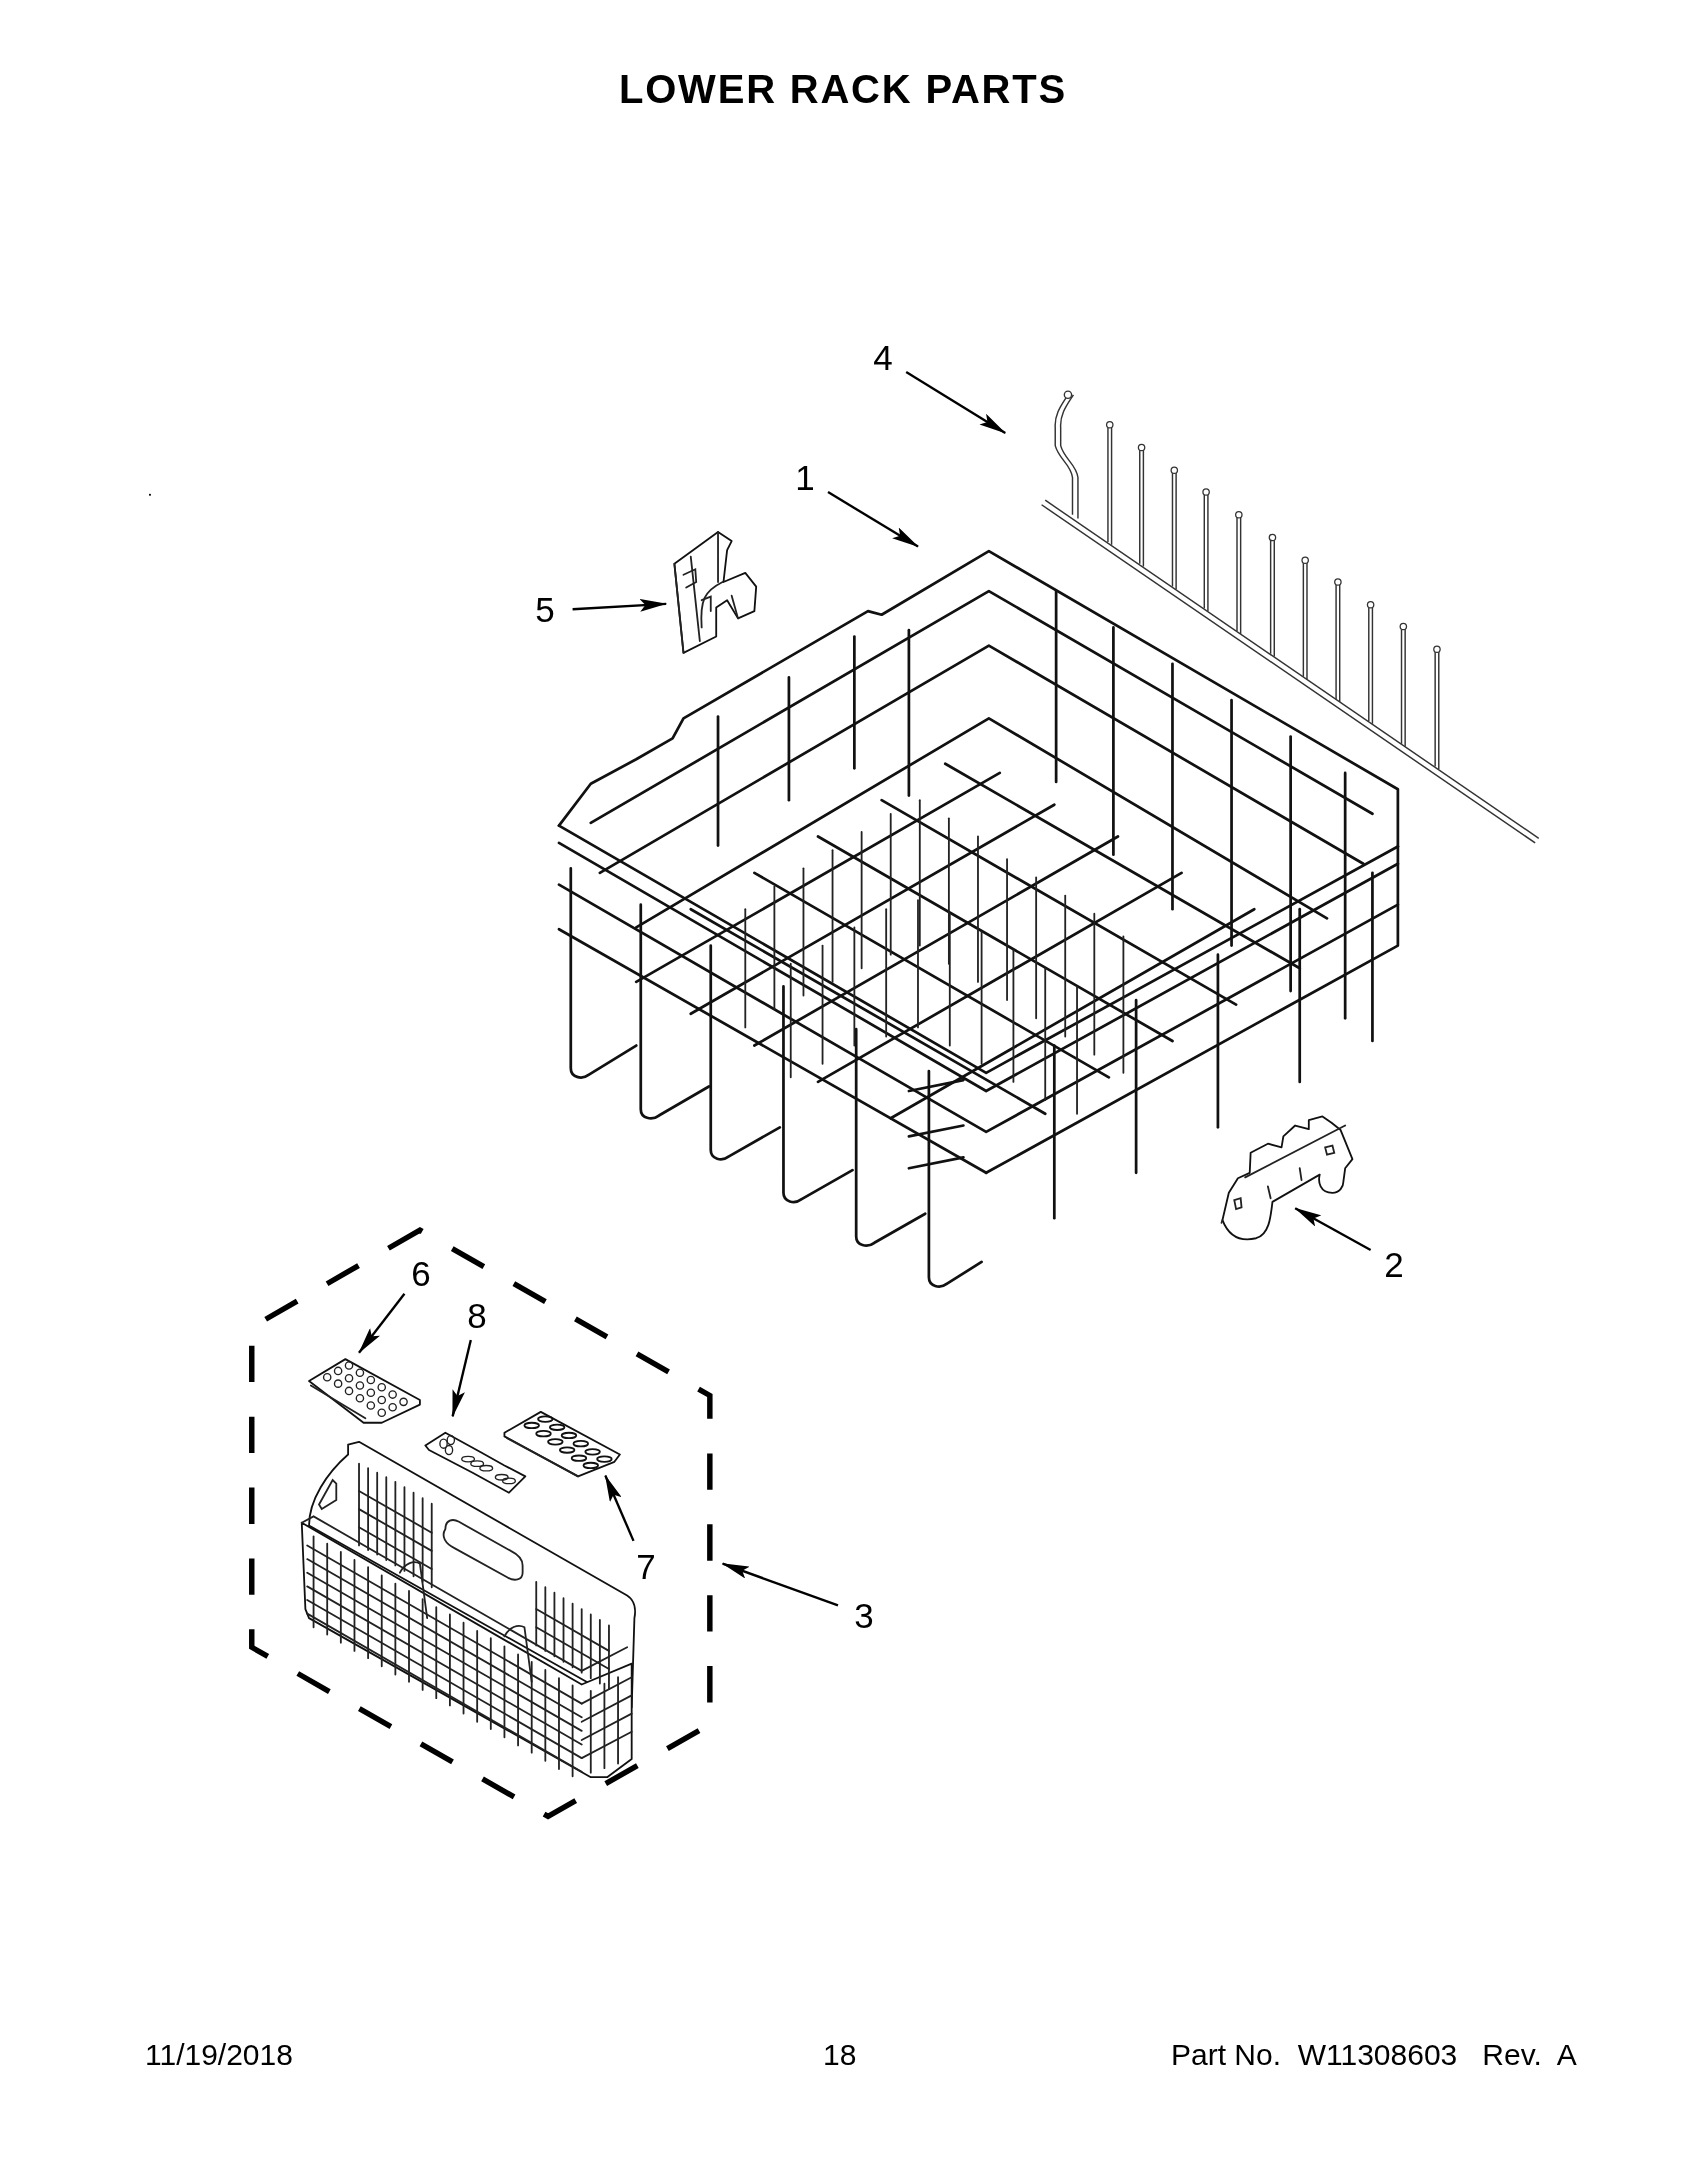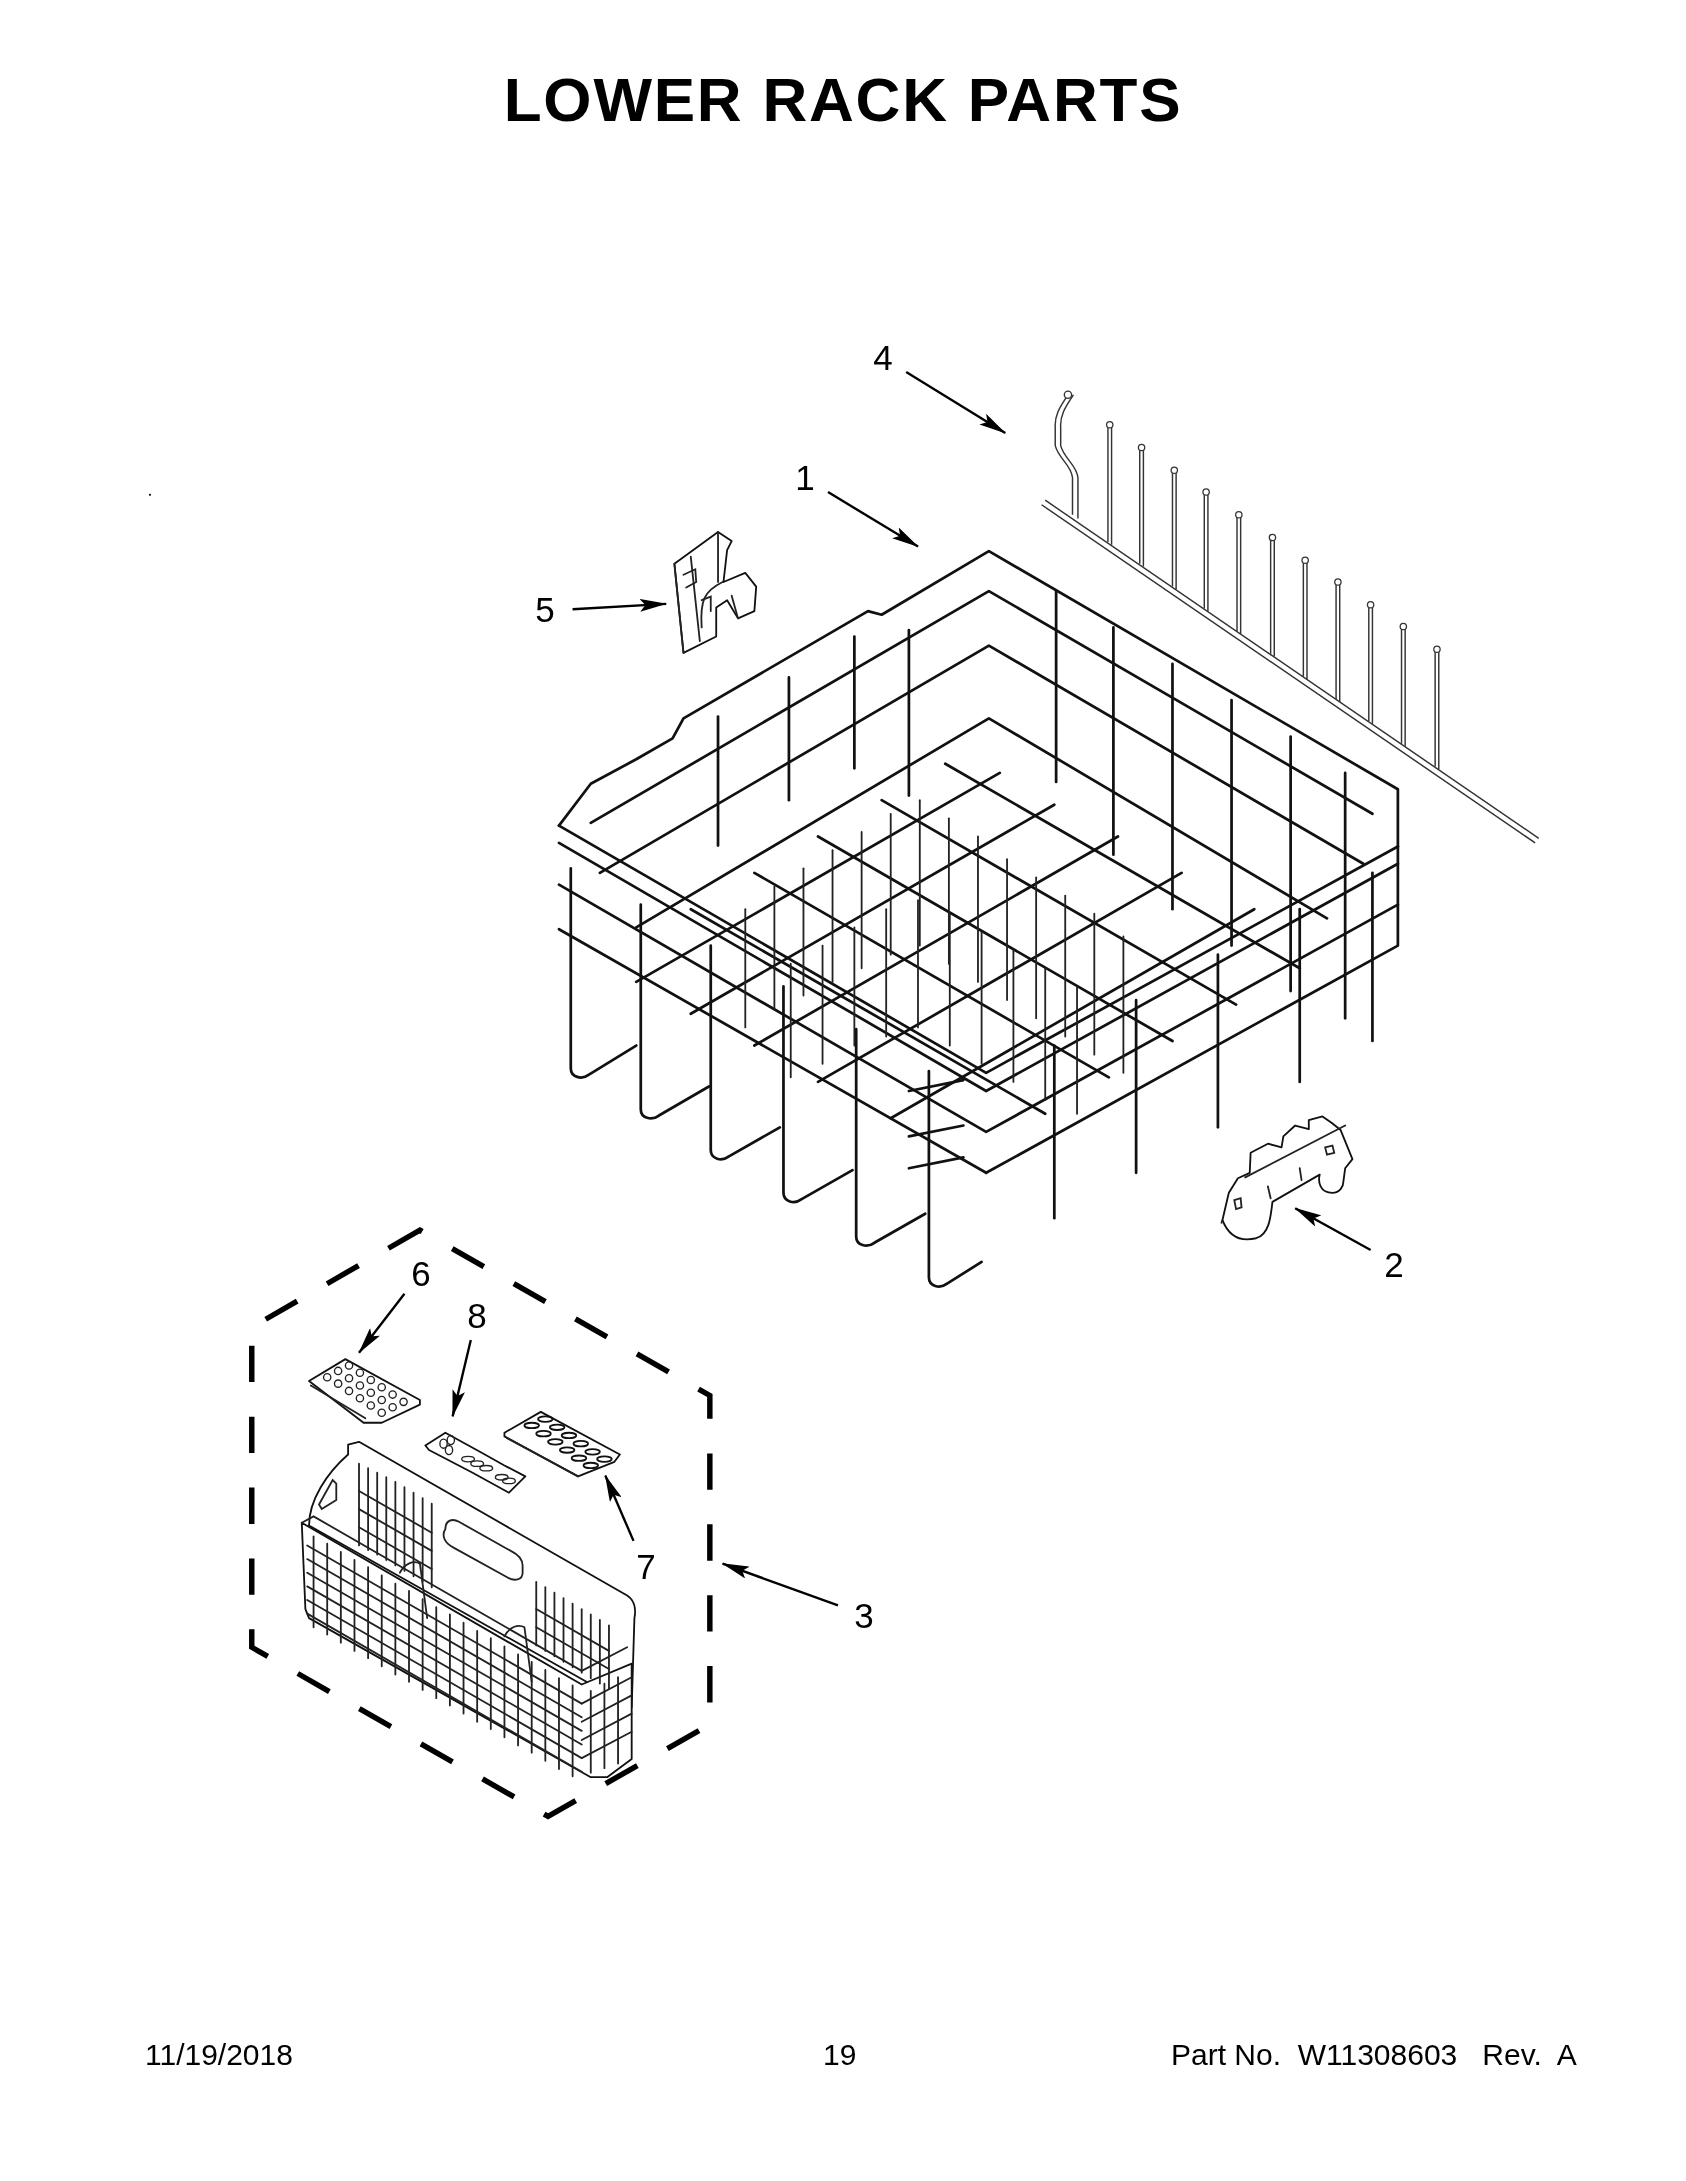--- a/index.html
+++ b/index.html
@@ -1,19 +1,19 @@
 <!DOCTYPE html>
 <html style="font-size:14.5px"><head>
 <meta charset="utf-8">
 <style>
   html, body { margin: 0; padding: 0; background: #ffffff; }
   body { width: 1686px; height: 2182px; position: relative; overflow: hidden;
          font-family: "Liberation Sans", "DejaVu Sans", sans-serif; color: #000; }
   .page-title { position: absolute; left: 0; width: 1686px; top: 69px; text-align: center;
-                font-family: "Liberation Sans", sans-serif; font-weight: bold; font-size: 62px;
+                font-family: "Liberation Sans", sans-serif; font-weight: bold; font-size: 40px;
                 letter-spacing: 1.8px; line-height: 1; }
   .callout { position: absolute; font-family: "Liberation Sans", sans-serif; font-size: 35px;
              line-height: 1; transform: translate(-50%, -50%); }
   .footer-text { position: absolute; top: 2040px; font-family: "Liberation Sans", sans-serif;
                  font-size: 30px; line-height: 1; white-space: pre; }
   svg.art { position: absolute; left: 0; top: 0; width: 1686px; height: 2182px; }
   .wire { fill: none; stroke: #111; stroke-width: 3; stroke-linecap: round; stroke-linejoin: round; }
   .wire-thin { fill: none; stroke: #222; stroke-width: 2; stroke-linecap: round; }
   .rod { fill: none; stroke: #333; stroke-width: 1.6; }
   .dash { fill: none; stroke: #000; stroke-width: 6; stroke-dasharray: 40 38; }
@@ -269,15 +269,15 @@
 <div class="callout" style="left:805px; top:477px;">1</div>
 <div class="callout" style="left:1394px; top:1264px;">2</div>
 <div class="callout" style="left:864px; top:1615px;">3</div>
 <div class="callout" style="left:883px; top:357px;">4</div>
 <div class="callout" style="left:545px; top:609px;">5</div>
 <div class="callout" style="left:421px; top:1273px;">6</div>
 <div class="callout" style="left:646px; top:1566px;">7</div>
 <div class="callout" style="left:477px; top:1315px;">8</div>
 
 <div class="footer-text" style="left:145px;">11/19/2018</div>
-<div class="footer-text" style="left:823px;">19</div>
+<div class="footer-text" style="left:823px;">18</div>
 <div class="footer-text" style="left:1171px;">Part No.  W11308603   Rev.  A</div>
 
 
 </body></html>

